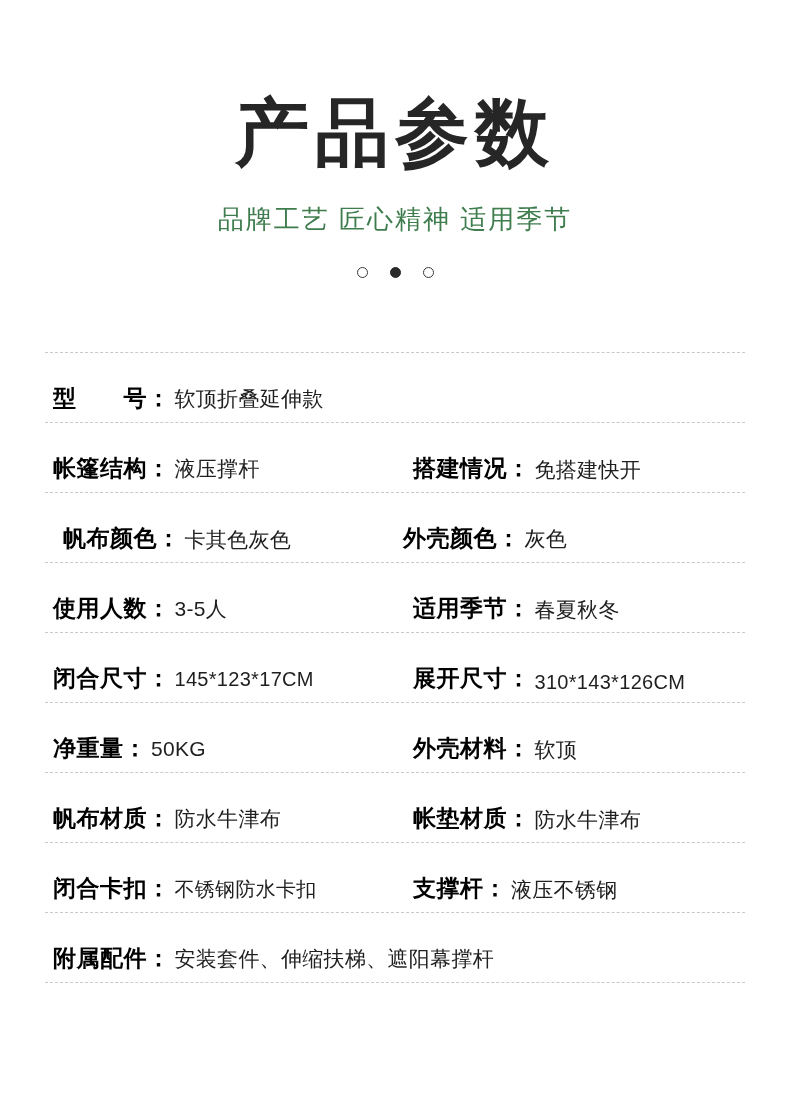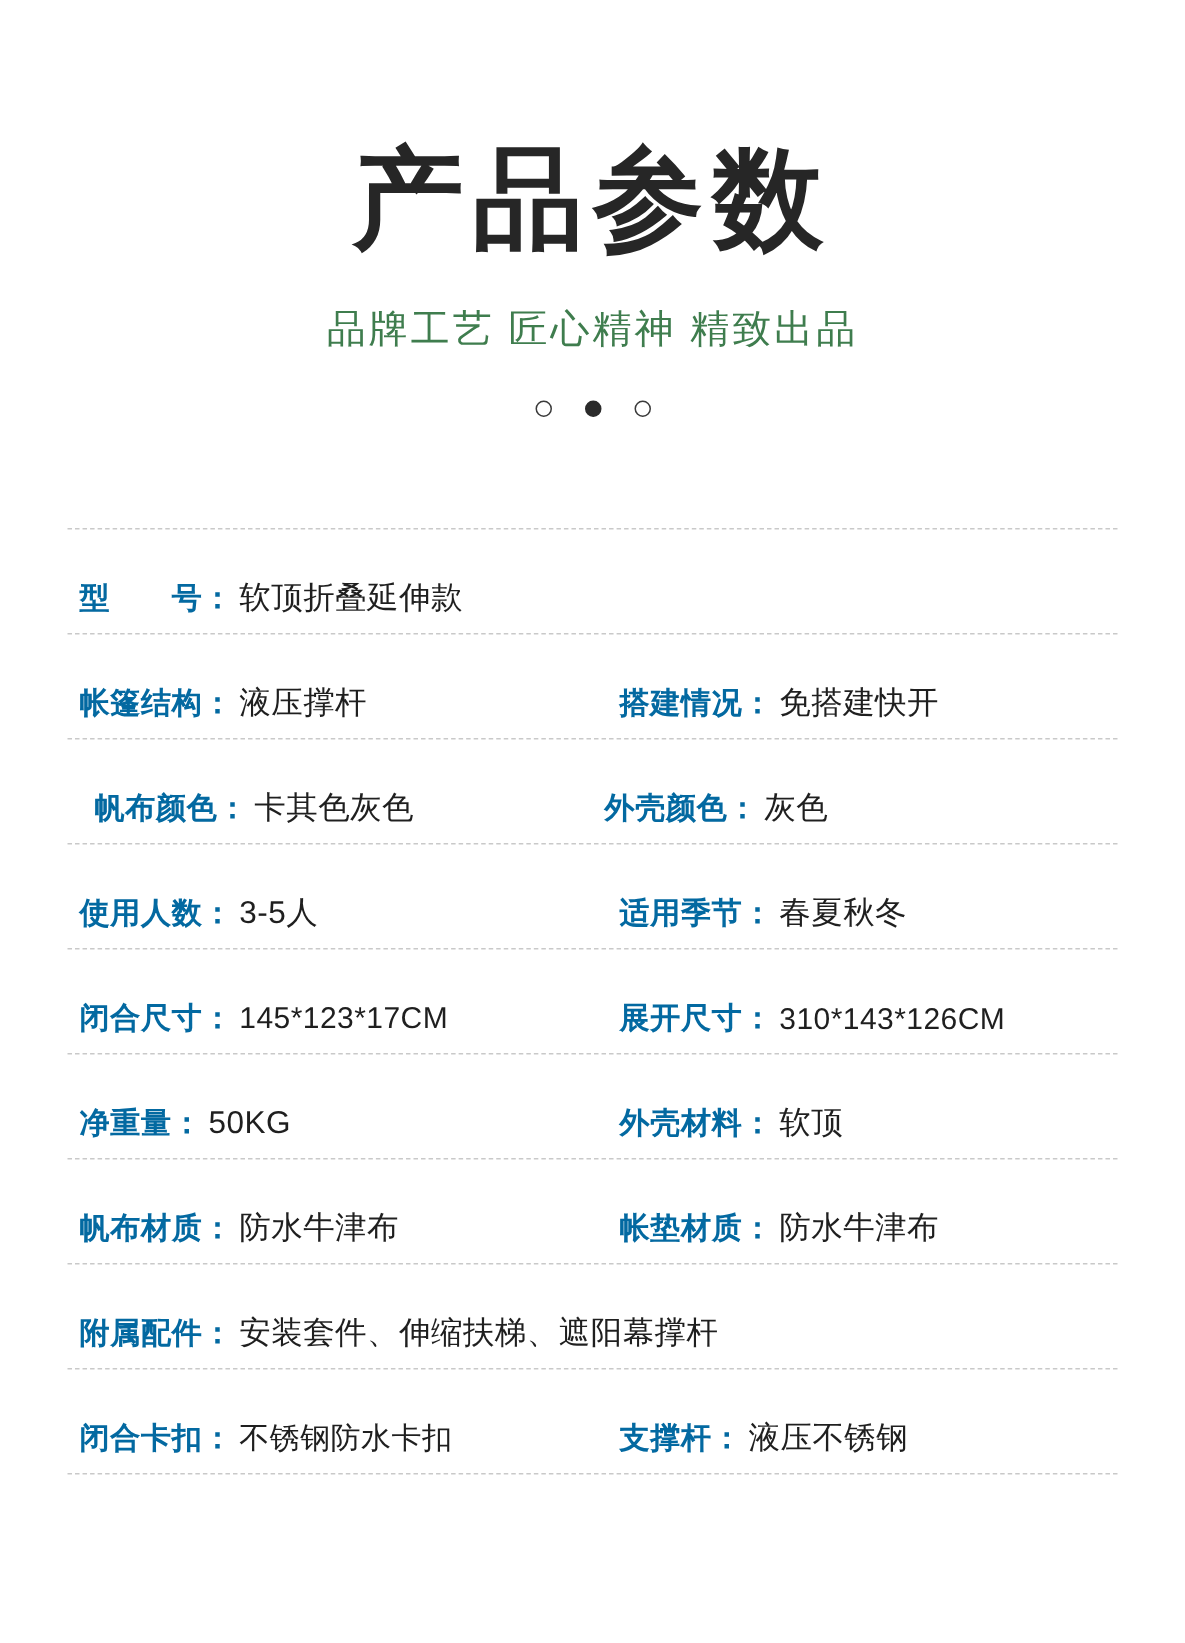--- a/index.html
+++ b/index.html
@@ -95,23 +95,23 @@
     box-sizing: border-box;
     padding-left: 8px;
     white-space: nowrap;
   }
   .cell.right {
     padding-left: 18px;
     align-items: flex-end;
   }
 
   .label {
-    font-size: 20px;
+    font-size: 23px;
     font-weight: 600;
-    color: #0369a1;
+    color: #000000;
     letter-spacing: 0.5px;
     margin-top: 21px;
   }
   .value {
     font-size: 21px;
     font-weight: 500;
     color: #1f1f1f;
     margin-left: 4px;
     letter-spacing: 0.3px;
   }
@@ -119,21 +119,21 @@
     font-size: 20px;
   }
 </style>
 </head>
 <body>
 
 <div class="page">
 
   <div class="header">
     <div class="title">产品参数</div>
-    <div class="subtitle">品牌工艺 匠心精神 精致出品</div>
+    <div class="subtitle">品牌工艺 匠心精神 适用季节</div>
     <div class="dots">
       <span class="dot"></span>
       <span class="dot active"></span>
       <span class="dot"></span>
     </div>
   </div>
 
   <div class="spec-table">
 
     <div class="spec-row single">
@@ -202,32 +202,32 @@
       <div class="cell">
         <span class="label">帆布材质：</span>
         <span class="value">防水牛津布</span>
       </div>
       <div class="cell right">
         <span class="label">帐垫材质：</span>
         <span class="value">防水牛津布</span>
       </div>
     </div>
 
+    <div class="spec-row">
+      <div class="cell">
+        <span class="label">闭合卡扣：</span>
+        <span class="value small">不锈钢防水卡扣</span>
+      </div>
+      <div class="cell right">
+        <span class="label">支撑杆：</span>
+        <span class="value">液压不锈钢</span>
+      </div>
+    </div>
+
     <div class="spec-row single">
       <div class="cell">
         <span class="label">附属配件：</span>
         <span class="value">安装套件、伸缩扶梯、遮阳幕撑杆</span>
       </div>
     </div>
 
-    <div class="spec-row">
-      <div class="cell">
-        <span class="label">闭合卡扣：</span>
-        <span class="value small">不锈钢防水卡扣</span>
-      </div>
-      <div class="cell right">
-        <span class="label">支撑杆：</span>
-        <span class="value">液压不锈钢</span>
-      </div>
-    </div>
-
   </div>
 </div>
 
 </body></html>

